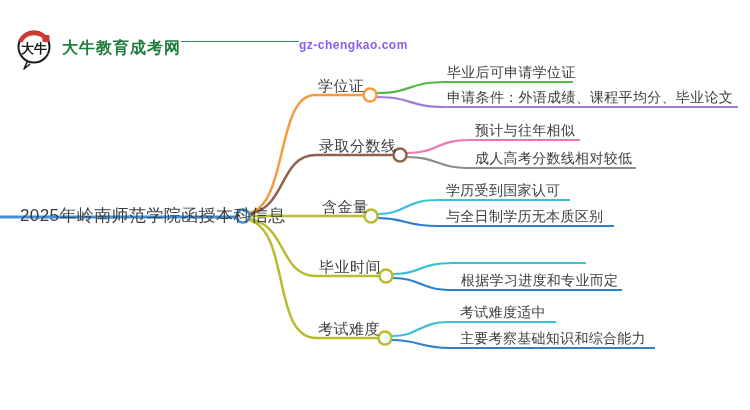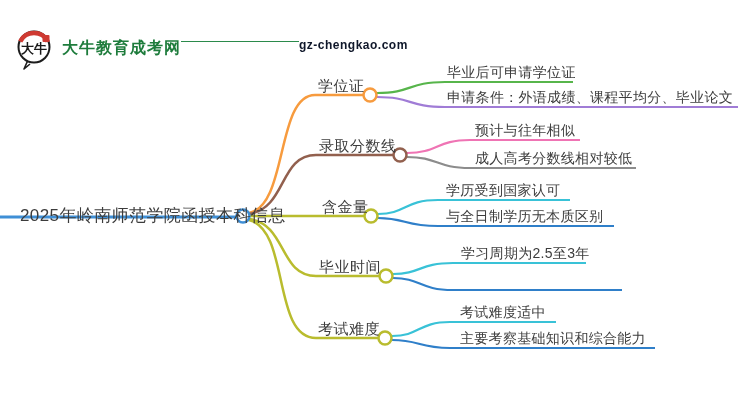--- a/index.html
+++ b/index.html
@@ -6,21 +6,21 @@
   body{
     width:750px;height:410px;background:#ffffff;position:relative;overflow:hidden;
     font-family:"Liberation Sans","DejaVu Sans",sans-serif;
   }
   .stage{position:absolute;inset:0;}
   
   .logo{position:absolute;left:13px;top:26px;display:flex;align-items:center;gap:7px;cursor:pointer;}
   .logo-text{display:flex;flex-direction:row;}
   .logo-title{font-size:16px;font-weight:bold;color:#1e7c3c;letter-spacing:1px;line-height:18px;}
   .logo-divider{height:0;border-top:1.5px solid #2b8a4b;margin:2px 0 1px 0;width:118px;}
-  .logo-domain{font-size:12px;font-weight:bold;color:#0f172a;letter-spacing:.5px;line-height:13px;}
+  .logo-domain{font-size:12px;font-weight:bold;color:#8b5cf6;letter-spacing:.5px;line-height:13px;}
   
   .node-label{position:absolute;white-space:nowrap;color:#3c3c3c;line-height:17px;}
   .center-label{font-size:17px;letter-spacing:.4px;margin-top:7px;}
   .branch-label{font-size:15px;letter-spacing:.5px;}
   .leaf-label{font-size:14px;letter-spacing:.3px;}
   .lines{position:absolute;left:0;top:0;}
 </style>
 </head>
 <body>
 
@@ -85,17 +85,17 @@
   <div class="node-label branch-label" style="left:322px;top:198px;">含金量</div>
   <div class="node-label branch-label" style="left:319px;top:258px;">毕业时间</div>
   <div class="node-label branch-label" style="left:318px;top:320px;text-align:right;">考试难度</div>
 
   <div class="node-label leaf-label" style="left:447px;top:64px;">毕业后可申请学位证</div>
   <div class="node-label leaf-label" style="left:447px;top:89px;">申请条件：外语成绩、课程平均分、毕业论文</div>
   <div class="node-label leaf-label" style="left:475px;top:122px;">预计与往年相似</div>
   <div class="node-label leaf-label" style="left:475px;top:150px;">成人高考分数线相对较低</div>
   <div class="node-label leaf-label" style="left:446px;top:182px;">学历受到国家认可</div>
   <div class="node-label leaf-label" style="left:446px;top:208px;">与全日制学历无本质区别</div>
-  <div class="node-label leaf-label" style="left:461px;top:245px;">学习周期为2.5至3年</div>
+  <div class="node-label leaf-label" style="left:461px;top:272px;">根据学习进度和专业而定</div>
   <div class="node-label leaf-label" style="left:460px;top:304px;">考试难度适中</div>
   <div class="node-label leaf-label" style="left:460px;top:330px;">主要考察基础知识和综合能力</div>
 
 </div>
 
 </body></html>

